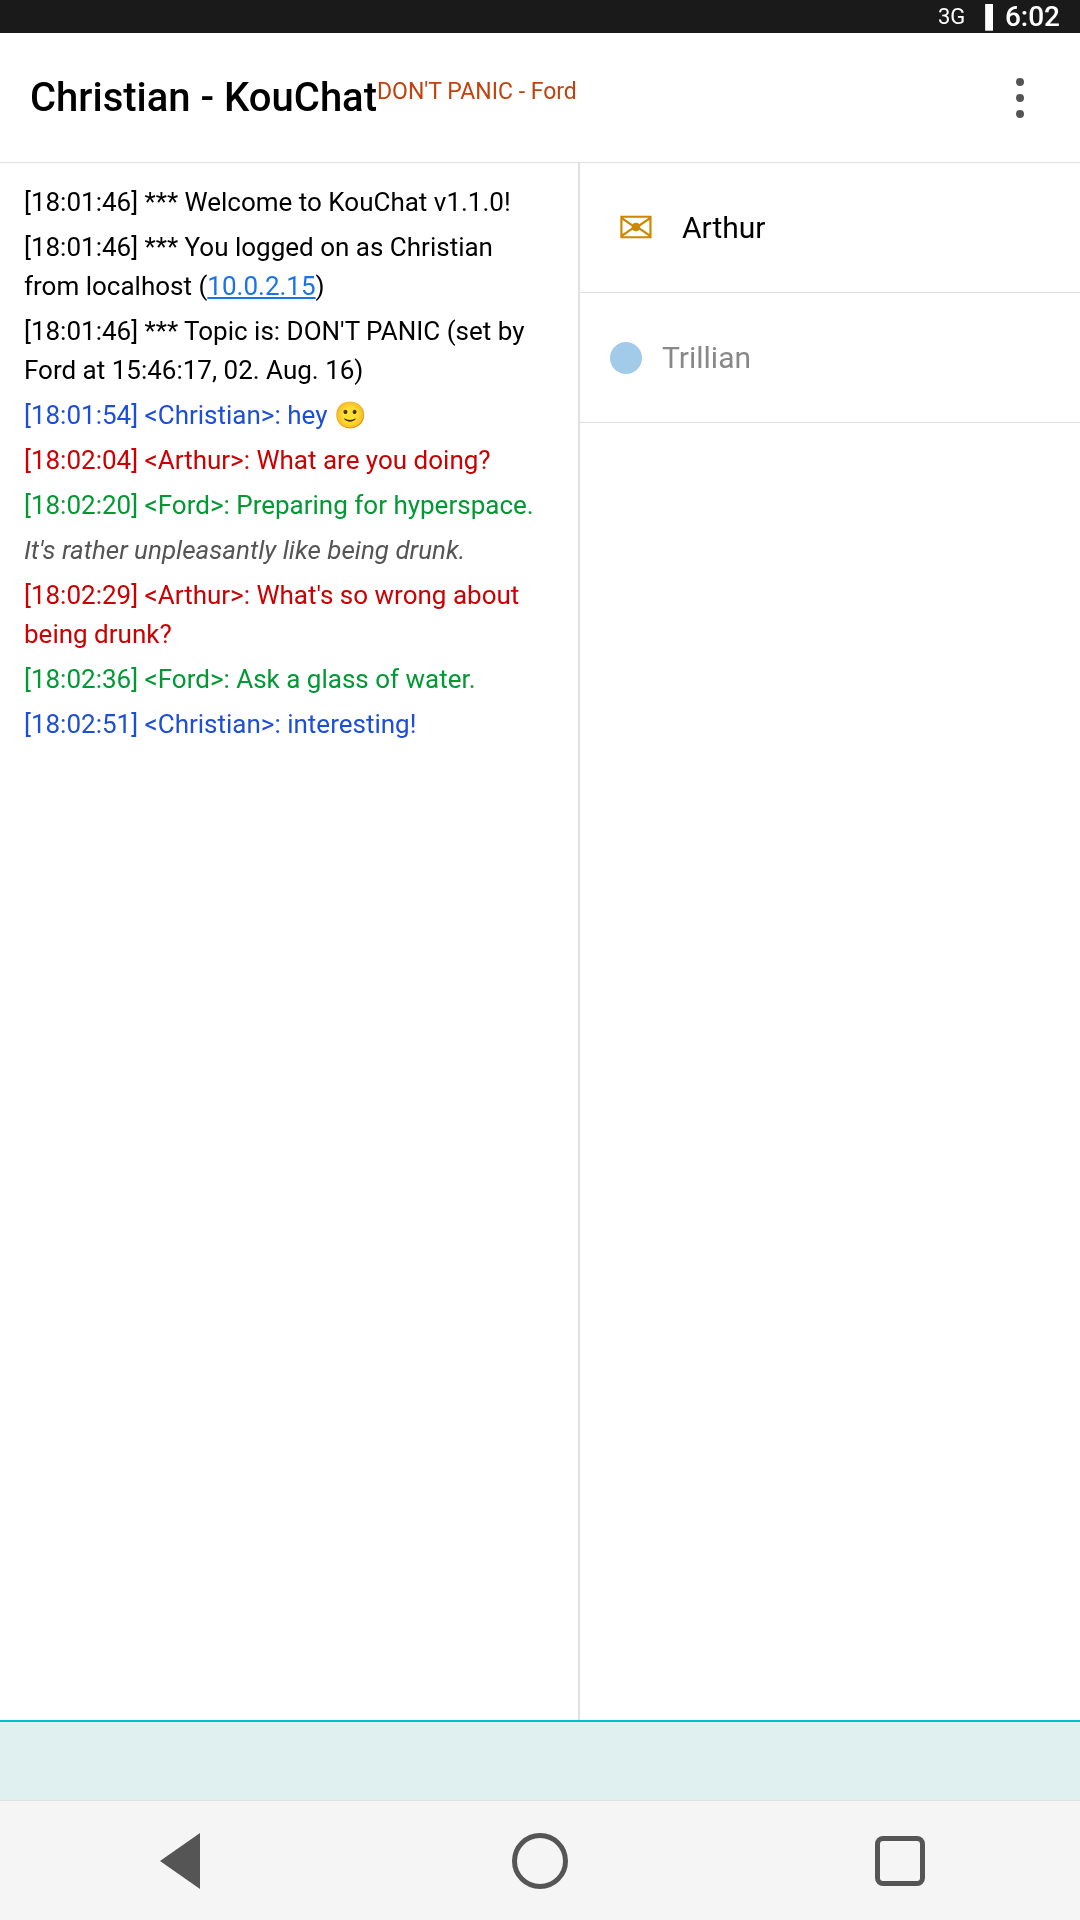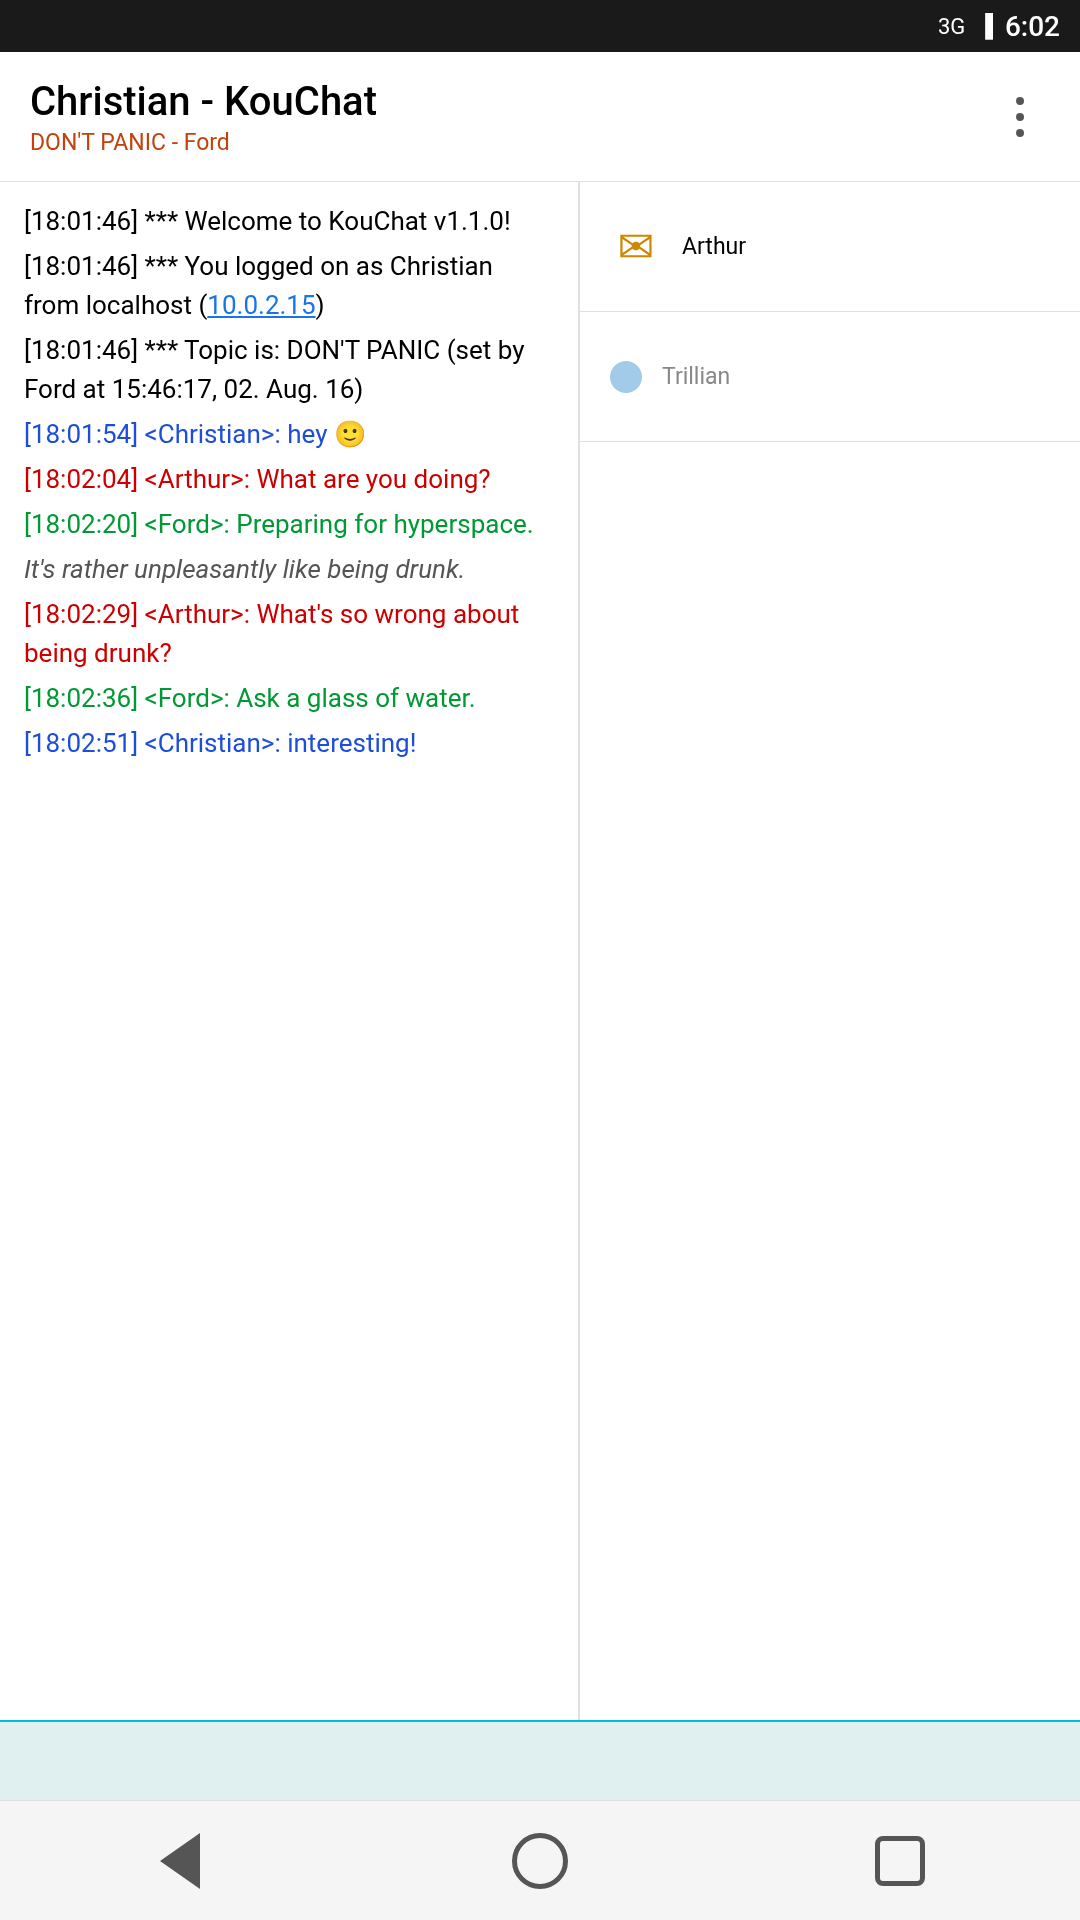--- a/index.html
+++ b/index.html
@@ -14,24 +14,24 @@
       height: 1920px;
       background: #ffffff;
       font-family: 'Roboto', Arial, sans-serif;
       overflow: hidden;
       display: flex;
       flex-direction: column;
     }
 
     
     .status-bar {
-      height: 52px;
+      height: 33px;
       background: #1a1a1a;
       display: flex;
-      align-items: center;
+      align-items: flex-end;
       justify-content: flex-end;
       padding: 0 20px;
       gap: 16px;
     }
 
     .status-bar-text {
       color: #ffffff;
       font-size: 28px;
       font-weight: 500;
     }
@@ -58,21 +58,21 @@
       background: #ffffff;
       display: flex;
       align-items: center;
       padding: 0 30px;
       border-bottom: 1px solid #e0e0e0;
       justify-content: space-between;
     }
 
     .app-bar-title-group {
       display: flex;
-      flex-direction: column;
+      flex-direction: row;
     }
 
     .app-bar-title {
       font-size: 40px;
       font-weight: 500;
       color: #000000;
     }
 
     .app-bar-subtitle {
       font-size: 23px;
@@ -188,21 +188,21 @@
       margin-right: 20px;
       flex-shrink: 0;
     }
 
     .user-dot.away {
       background: #7ab3e0;
       opacity: 0.7;
     }
 
     .user-name {
-      font-size: 23px;
+      font-size: 30px;
       color: #000000;
       font-weight: 400;
     }
 
     .user-name.away {
       color: #888888;
     }
 
     
     .input-bar {

